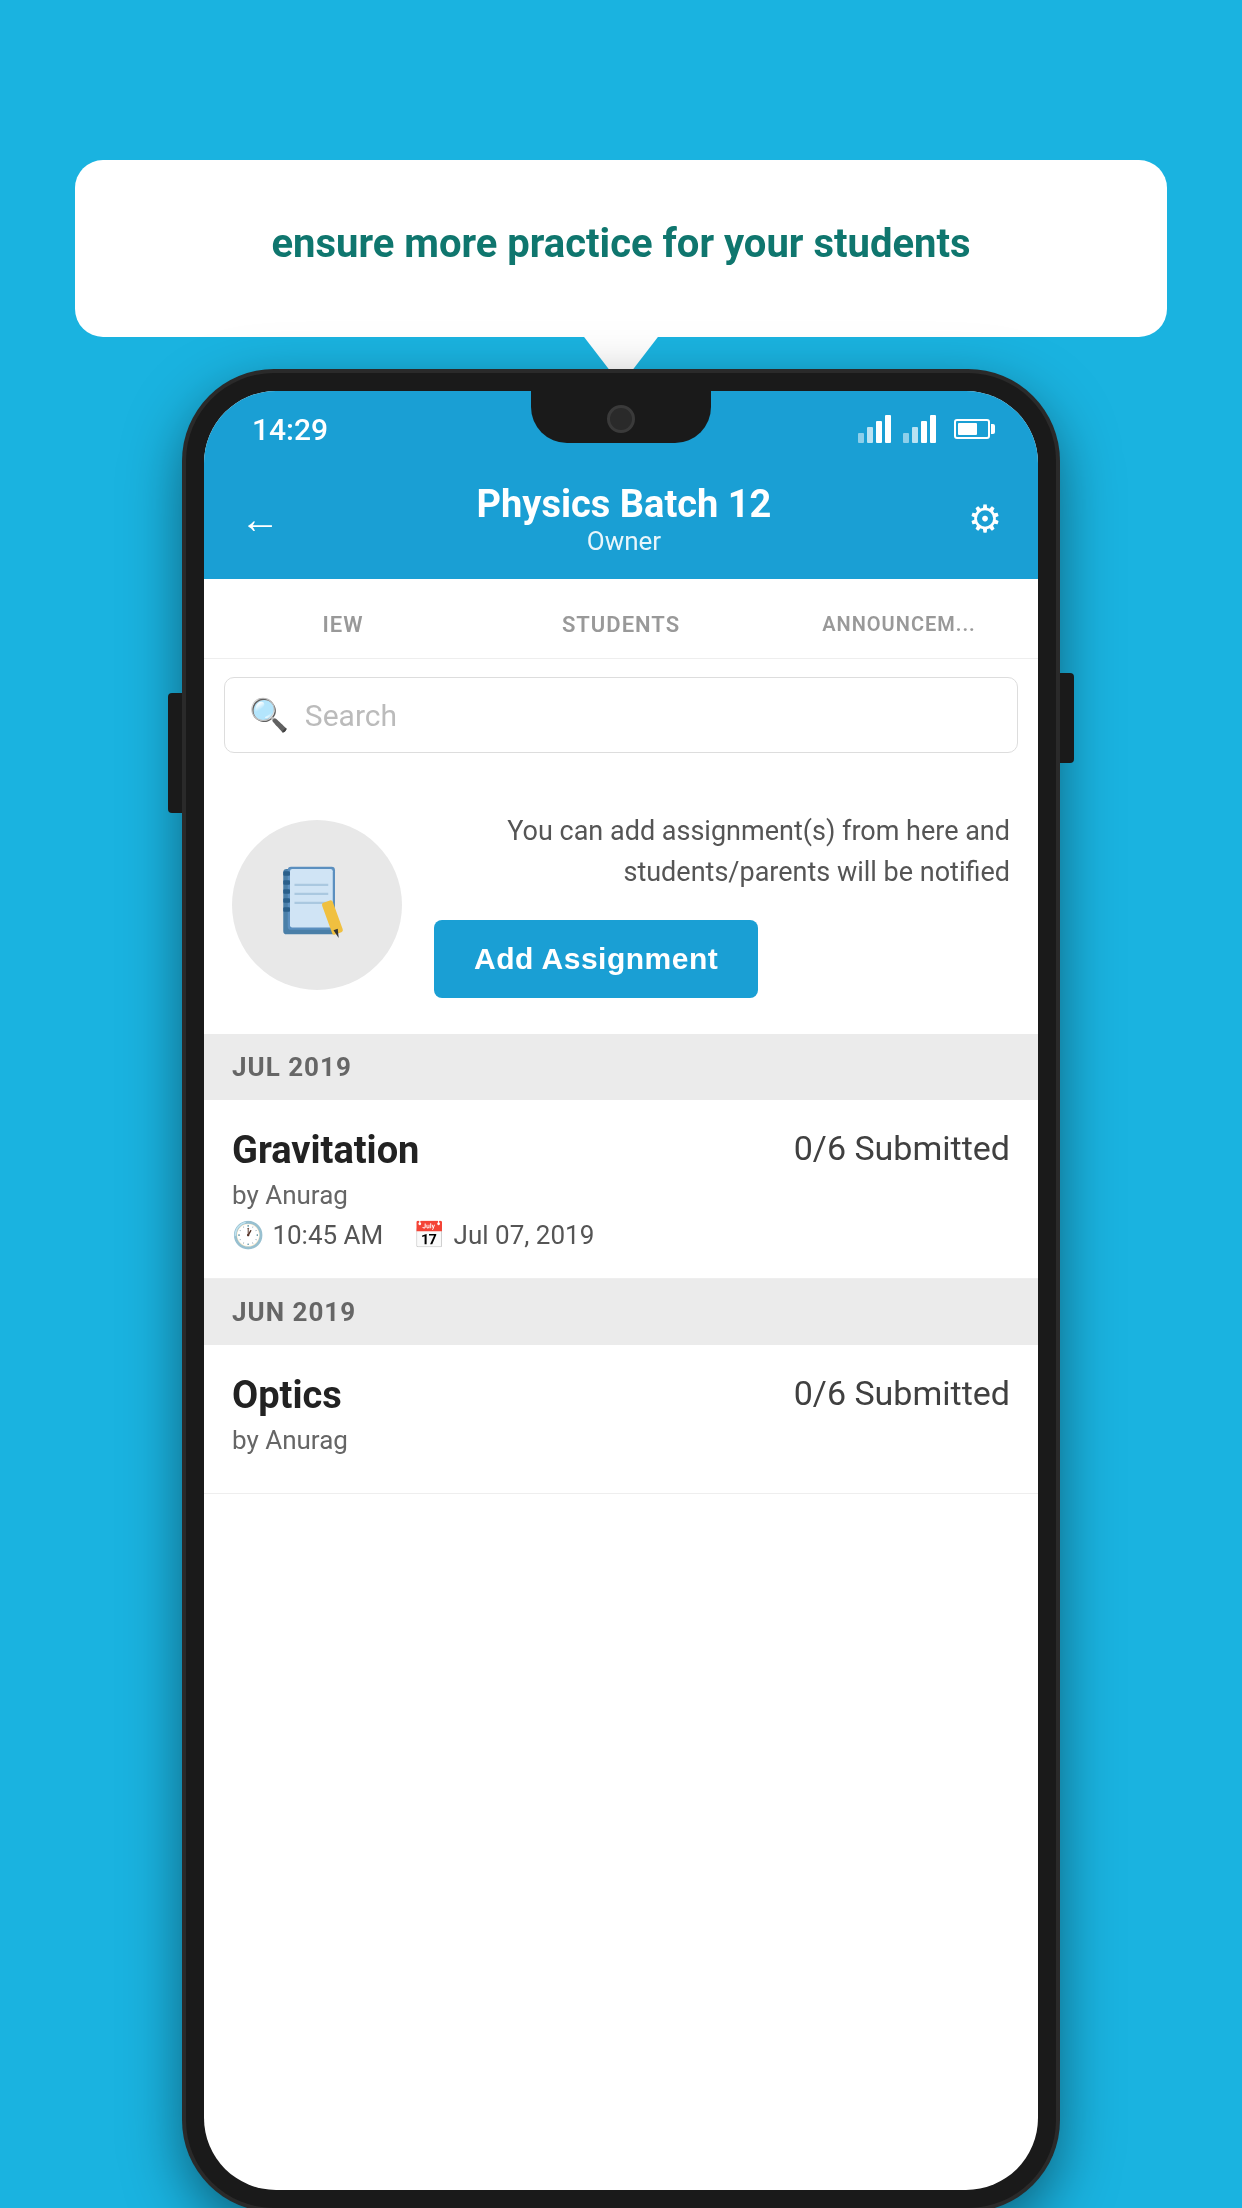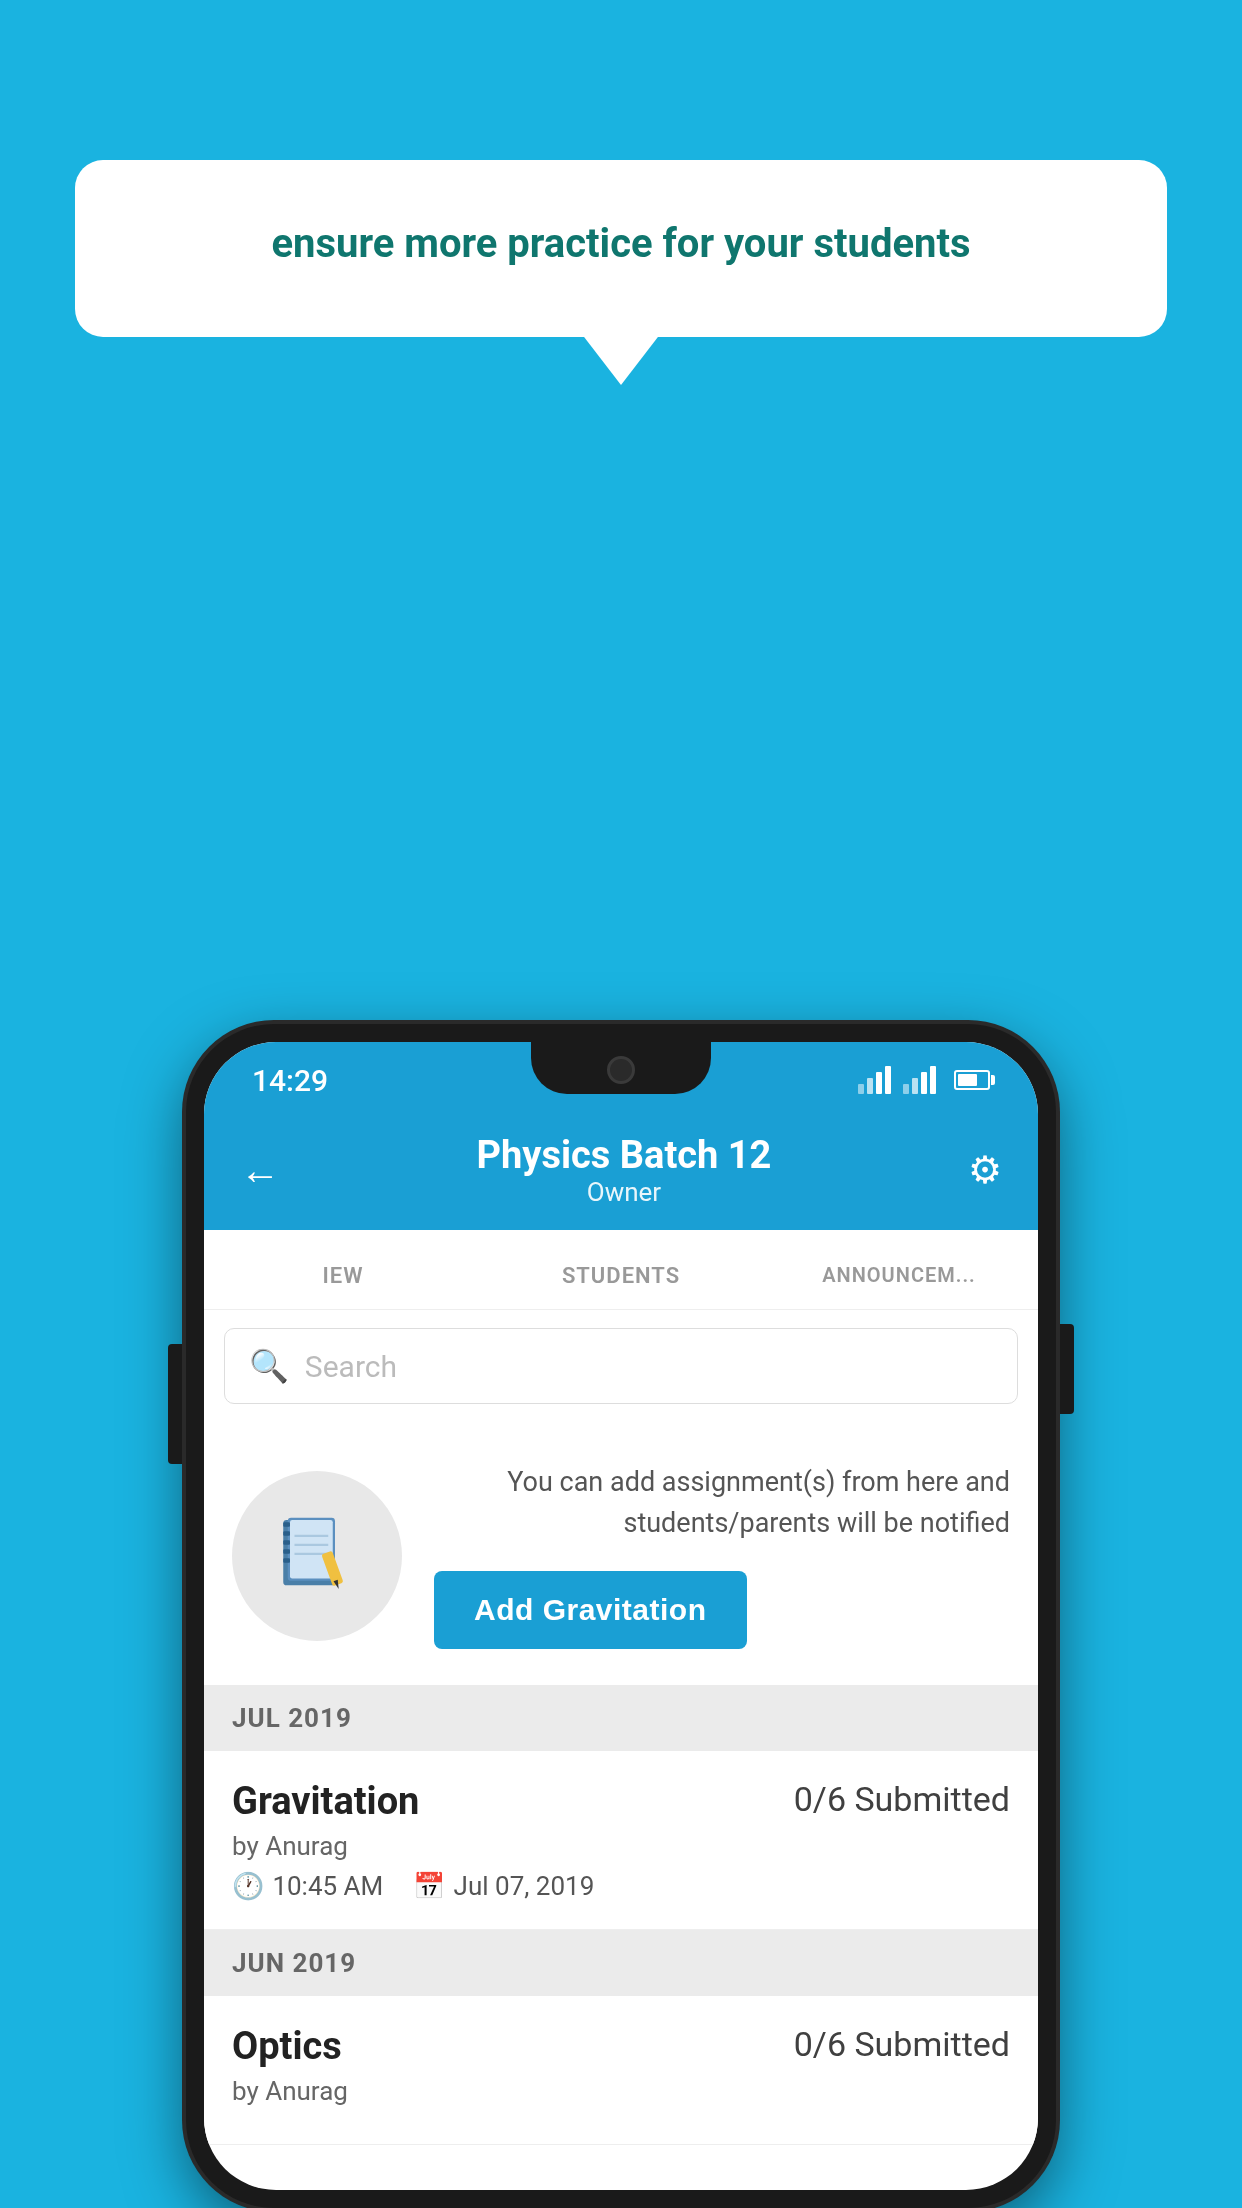--- a/index.html
+++ b/index.html
@@ -52,21 +52,21 @@
       font-weight: 700;
     }
 
     
     .phone-wrapper {
       position: absolute;
       bottom: 0;
       left: 50%;
       transform: translateX(-50%);
       width: 870px;
-      height: 1184px;
+      height: 1835px;
     }
 
     .phone-outer {
       width: 100%;
       height: 100%;
       background: #1a1a1a;
       border-radius: 88px;
       padding: 18px;
       position: relative;
       box-shadow: 0 0 0 4px #2a2a2a, 0 20px 60px rgba(0,0,0,0.5);
@@ -474,21 +474,21 @@
               <line x1="20" y1="22" x2="50" y2="22" stroke="#aac8e0" stroke-width="2"></line>
               <line x1="20" y1="30" x2="50" y2="30" stroke="#aac8e0" stroke-width="2"></line>
               <line x1="20" y1="38" x2="50" y2="38" stroke="#aac8e0" stroke-width="2"></line>
 
               <rect x="48" y="38" width="10" height="30" rx="2" fill="#f0c040" transform="rotate(-20 48 50)"></rect>
               <polygon points="50,64 54,64 52,72" fill="#333" transform="rotate(-20 48 50)"></polygon>
             </svg>
           </div>
           <div class="promo-right">
             <div class="promo-text">You can add assignment(s) from here and students/parents will be notified</div>
-            <button class="add-assignment-btn">Add Gravitation</button>
+            <button class="add-assignment-btn">Add Assignment</button>
           </div>
         </div>
 
         <div>
           <div class="month-header">
             <span>JUL 2019</span>
           </div>
 
           <div class="assignment-item">
             <div class="assignment-top">

